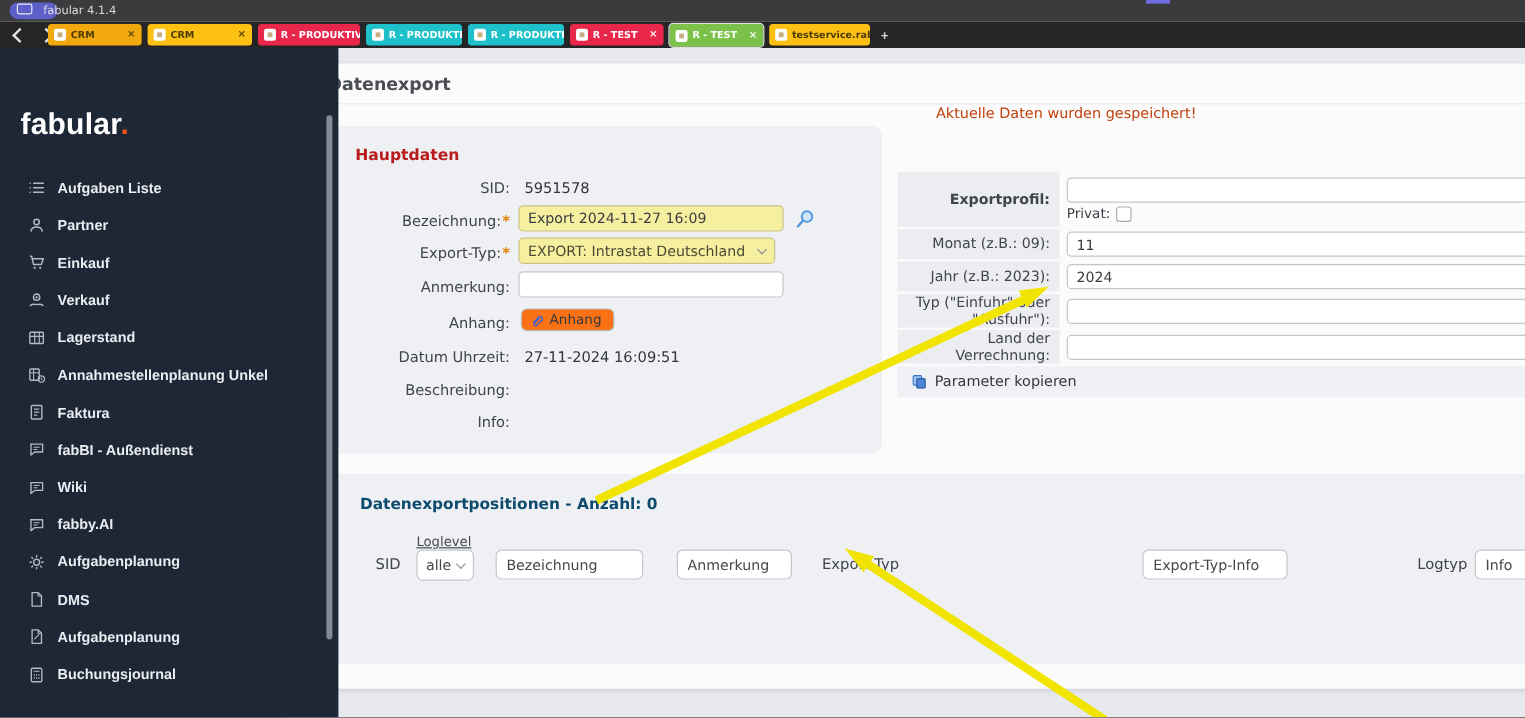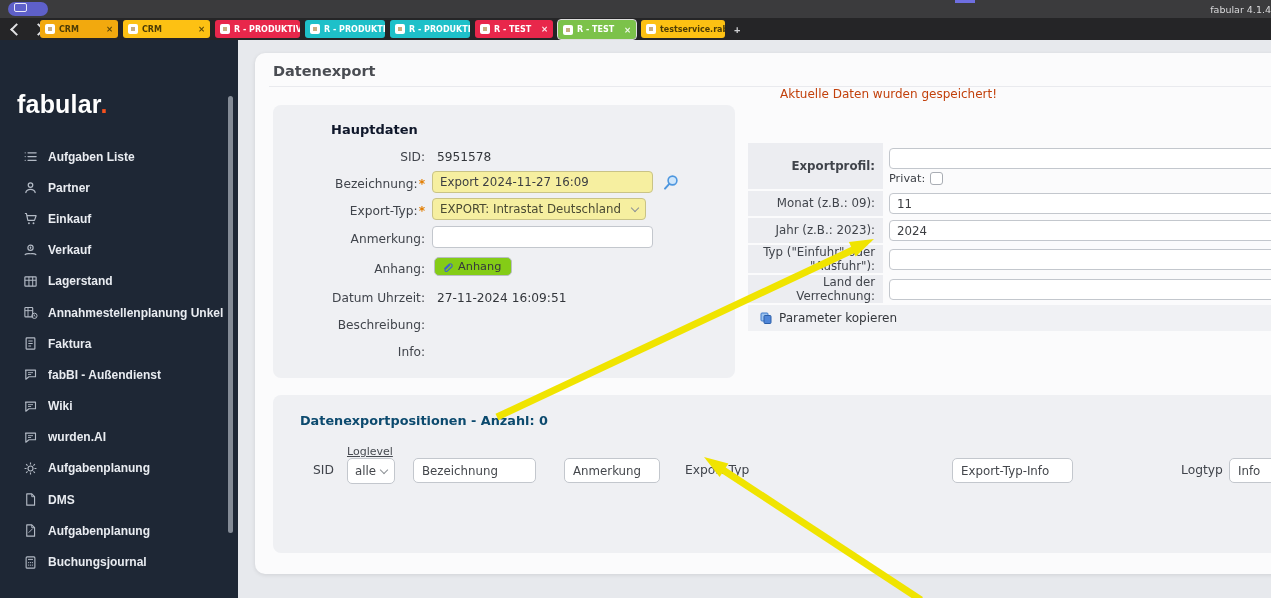--- a/index.html
+++ b/index.html
@@ -1,70 +1,70 @@
 <!DOCTYPE html>
 <html><head>
 <meta charset="utf-8">
 <style>
   html,body{margin:0;padding:0;background:#111;}
   .stage{position:relative;width:1271px;height:598px;overflow:hidden;
          font-family:"DejaVu Sans",sans-serif;background:#e7e9ed;-webkit-font-smoothing:antialiased;}
   
   .menubar{position:absolute;top:0;left:0;right:0;height:18px;background:#3b3b3d;z-index:5;}
-  .menubar-title{position:absolute;left:0;right:0;top:0;height:18px;line-height:19px;text-align:right;
-                 color:#d9d9db;font-size:9.5px;}
+  .menubar-title{position:absolute;left:0;right:0;top:0;height:18px;line-height:19px;text-align:left;
+                 color:#d9d9db;font-size:9.5px;padding-left:36px;}
   .pill{position:absolute;left:8px;top:2px;width:40px;height:14px;border-radius:8px;background:#5e60c9;border:none;cursor:pointer;}
   .pill-icon{position:absolute;left:14px;top:3px;width:11px;height:7px;border:1.4px solid #e8e8f6;border-radius:2px;}
   .menu-accent{position:absolute;left:955px;top:0;width:20px;height:2.5px;background:#6e6ee0;}
   
   .tabbar{position:absolute;top:18px;left:0;right:0;height:22px;background:#252527;z-index:5;}
   .chev{position:absolute;top:7px;width:7px;height:7px;border-left:2px solid #e2e3e5;border-bottom:2px solid #e2e3e5;cursor:pointer;}
   .chev.back{left:12px;transform:rotate(45deg);}
   .chev.fwd{left:34px;transform:rotate(-135deg);}
   .tab{position:absolute;top:2px;height:18px;border-radius:3px;display:flex;align-items:center;gap:4px;
        padding:0 5px;font-size:8px;font-weight:bold;cursor:pointer;box-sizing:border-box;white-space:nowrap;overflow:hidden;}
   .tab.active{outline:1.5px solid rgba(255,255,255,.85);height:19px;}
   .fav{width:10px;height:10px;background:#fff;border-radius:2px;flex:none;position:relative;}
   .fav::after{content:"";position:absolute;left:3px;top:3px;width:4px;height:4px;background:#b08a4a;opacity:.7;}
   .tab .x{margin-left:auto;font-size:8.5px;opacity:.9;padding-left:4px;}
   .newtab{position:absolute;left:728px;top:2px;width:16px;height:18px;color:#cfd0d2;font-size:11px;font-weight:bold;
           text-align:center;line-height:18px;cursor:pointer;background:none;border:none;}
   
-  .sidebar{position:absolute;top:40px;left:0;width:238px;bottom:0;background:#1e2735;overflow:hidden;z-index:2;}
+  .sidebar{position:absolute;top:40px;left:0;width:282px;bottom:0;background:#1e2735;overflow:hidden;z-index:2;}
   .logo{position:absolute;left:17px;top:50px;font-family:"Liberation Sans",sans-serif;font-weight:bold;
         font-size:25px;color:#ffffff;letter-spacing:.2px;}
   .logo .dot{color:#f4511e;}
   .nav{position:absolute;top:101px;left:0;right:0;}
   .nav-item{height:31.2px;display:flex;align-items:center;padding-left:23px;gap:10px;cursor:pointer;
             color:#e9ecf1;font-size:12px;font-weight:bold;font-family:"Liberation Sans",sans-serif;white-space:nowrap;}
   .nico{width:15px;height:15px;color:#b3bac5;flex:none;}
   .scroll-thumb{position:absolute;right:5px;top:56px;width:5px;height:437px;border-radius:3px;background:#848b96;cursor:pointer;}
   
   .main{position:absolute;left:238px;top:40px;right:0;bottom:0;background:#e7e9ed;overflow:hidden;}
   .card{position:absolute;left:17px;top:13px;right:-8px;bottom:24px;background:#fbfbfc;
         border-radius:10px 0 0 10px;box-shadow:0 1px 4px rgba(0,0,0,.10);}
   .page-title{position:absolute;left:18px;top:10px;font-size:14.5px;font-weight:bold;color:#4a4d53;}
   .title-sep{position:absolute;left:14px;right:0;top:33px;height:1px;background:#e9eaee;}
   .flash{position:absolute;left:525px;top:34px;font-size:12px;color:#c2410c;}
   .panel{background:#eff0f3;border-radius:8px;position:absolute;}
   .panel-haupt{left:18px;top:52px;width:462px;height:273px;}
-  .panel-title{position:absolute;left:23px;top:17px;font-size:13px;font-weight:bold;color:#0f172a;margin-left:35px;}
+  .panel-title{position:absolute;left:23px;top:17px;font-size:13px;font-weight:bold;color:#b91c1c;}
   .frow{position:absolute;left:0;right:0;}
   .flabel{position:absolute;left:0;width:152px;text-align:right;font-size:12.2px;color:#40444b;}
   .req{color:#e27d00;font-weight:bold;margin-left:1px;}
   .fvalue{position:absolute;left:164px;font-size:12.2px;color:#33363b;}
   .tinput{position:absolute;left:159px;height:22px;box-sizing:border-box;border:1px solid #c3c7cd;border-radius:4px;
           background:#fff;font-family:"DejaVu Sans",sans-serif;font-size:11.8px;color:#3c3e42;padding:0 7px;}
   .yellow{background:#f6efa0;border-color:#c9c386;}
   .selbox{position:absolute;left:159px;height:22px;box-sizing:border-box;border:1px solid #c9c386;border-radius:4px;
           background:#f6efa0;font-size:11.8px;color:#4a4a33;display:flex;align-items:center;padding:0 7px;cursor:pointer;justify-content:space-between;}
   .selbox .sel-chev,.filter-select .sel-chev{margin-left:auto;width:5px;height:5px;border-right:1.4px solid #8d9196;
           border-bottom:1.4px solid #8d9196;transform:rotate(45deg);margin-top:-3px;}
   .mag{position:absolute;left:390px;top:69px;width:17px;height:17px;cursor:pointer;}
-  .attach-btn{position:absolute;left:161px;height:19px;border:1px solid #b9bdc3;border-radius:5px;background:#84cc16;
+  .attach-btn{position:absolute;left:161px;height:19px;border:1px solid #b9bdc3;border-radius:5px;background:#f97316;
           display:flex;align-items:center;gap:5px;font-size:11.3px;color:#35383d;padding:0 10px 0 7px;cursor:pointer;
           font-family:"DejaVu Sans",sans-serif;}
   
   .params{position:absolute;left:493px;top:90px;right:0;}
   .prow{display:flex;margin-bottom:2px;}
   .plabel{width:135px;flex:none;background:#ecedf1;display:flex;flex-direction:column;justify-content:center;
           align-items:flex-end;padding-right:8px;box-sizing:border-box;font-size:11.8px;color:#40444b;text-align:right;line-height:1.2;}
   .pval{flex:1;padding-left:6px;display:flex;flex-direction:column;justify-content:center;}
   .pinput{height:21px;box-sizing:border-box;border:1px solid #c3c7cd;border-radius:4px;background:#fff;width:100%;
           font-family:"DejaVu Sans",sans-serif;font-size:11.8px;color:#3c3e42;padding:0 7px;}
@@ -264,21 +264,21 @@
         <div class="nav-item">
           <svg class="nico" viewBox="0 0 24 24">
             <use href="#i-chat"></use>
           </svg>
           <span>Wiki</span>
         </div>
         <div class="nav-item">
           <svg class="nico" viewBox="0 0 24 24">
             <use href="#i-chat"></use>
           </svg>
-          <span>wurden.AI</span>
+          <span>fabby.AI</span>
         </div>
         <div class="nav-item">
           <svg class="nico" viewBox="0 0 24 24">
             <use href="#i-gear"></use>
           </svg>
           <span>Aufgabenplanung</span>
         </div>
         <div class="nav-item">
           <svg class="nico" viewBox="0 0 24 24">
             <use href="#i-dms"></use>

